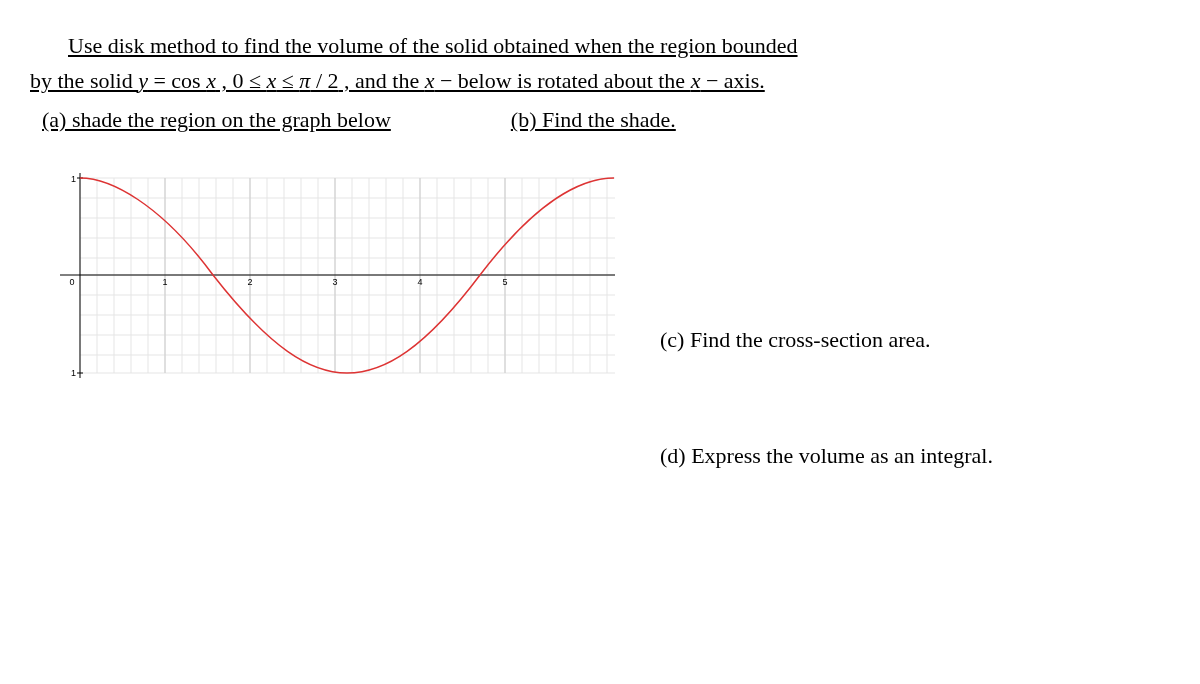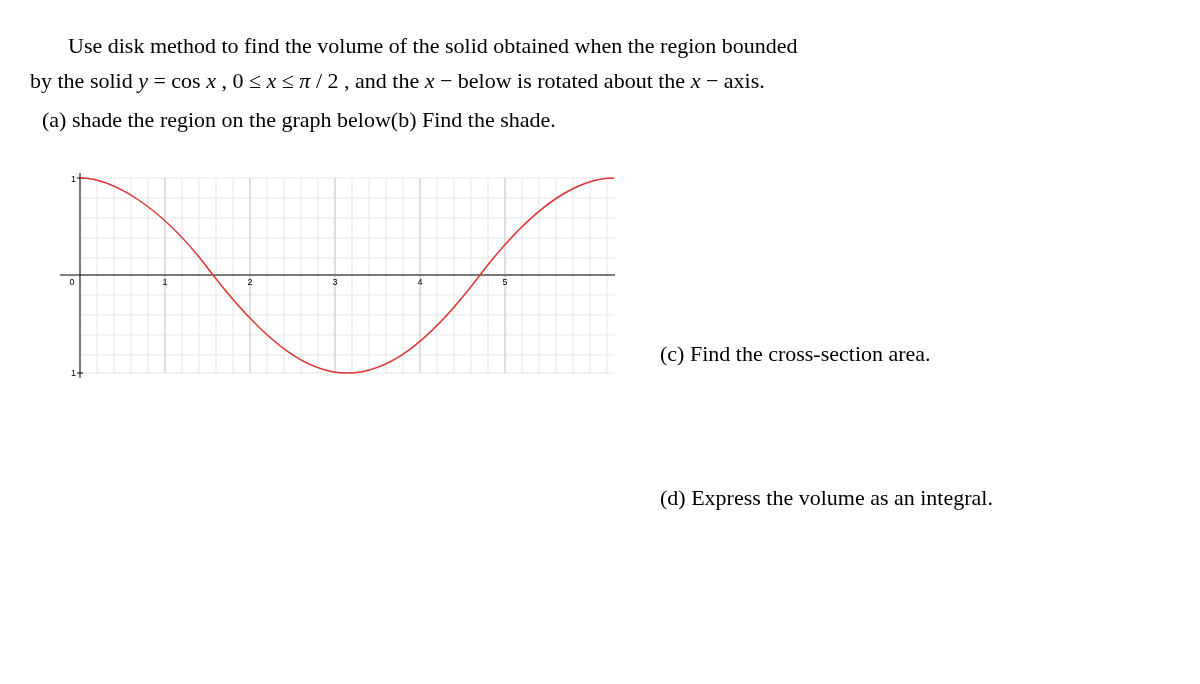--- a/index.html
+++ b/index.html
@@ -12,55 +12,57 @@
       font-size: 22px;
       background: white;
       padding: 28px 30px;
       width: 1200px;
       height: 684px;
       color: #000;
     }
     .problem-text {
       line-height: 1.6;
       margin-bottom: 4px;
+      text-decoration: underline;
     }
     .math-italic {
       font-style: italic;
       font-family: "Cambria Math", "Times New Roman", serif;
     }
     .indent {
       padding-left: 12px;
     }
     .parts-row {
       display: flex;
+      gap: 120px;
       margin-top: 4px;
     }
     .content-area {
       position: relative;
       margin-top: 20px;
     }
     .graph-container {
       position: absolute;
       left: 20px;
       top: 10px;
       width: 570px;
       height: 215px;
     }
     .right-parts {
       position: absolute;
       left: 630px;
-      top: 18px;
+      top: 4px;
       width: 520px;
       font-family: Liberation Serif, serif;
     }
     .part-c {
       margin-top: 165px;
     }
     .part-d {
-      margin-top: 118px;
+      margin-top: 90px;
     }
     .bold {
       font-weight: bold;
     }
     svg {
       display: block;
     }
     .grid-line {
       stroke: #e5e5e5;
       stroke-width: 1;

